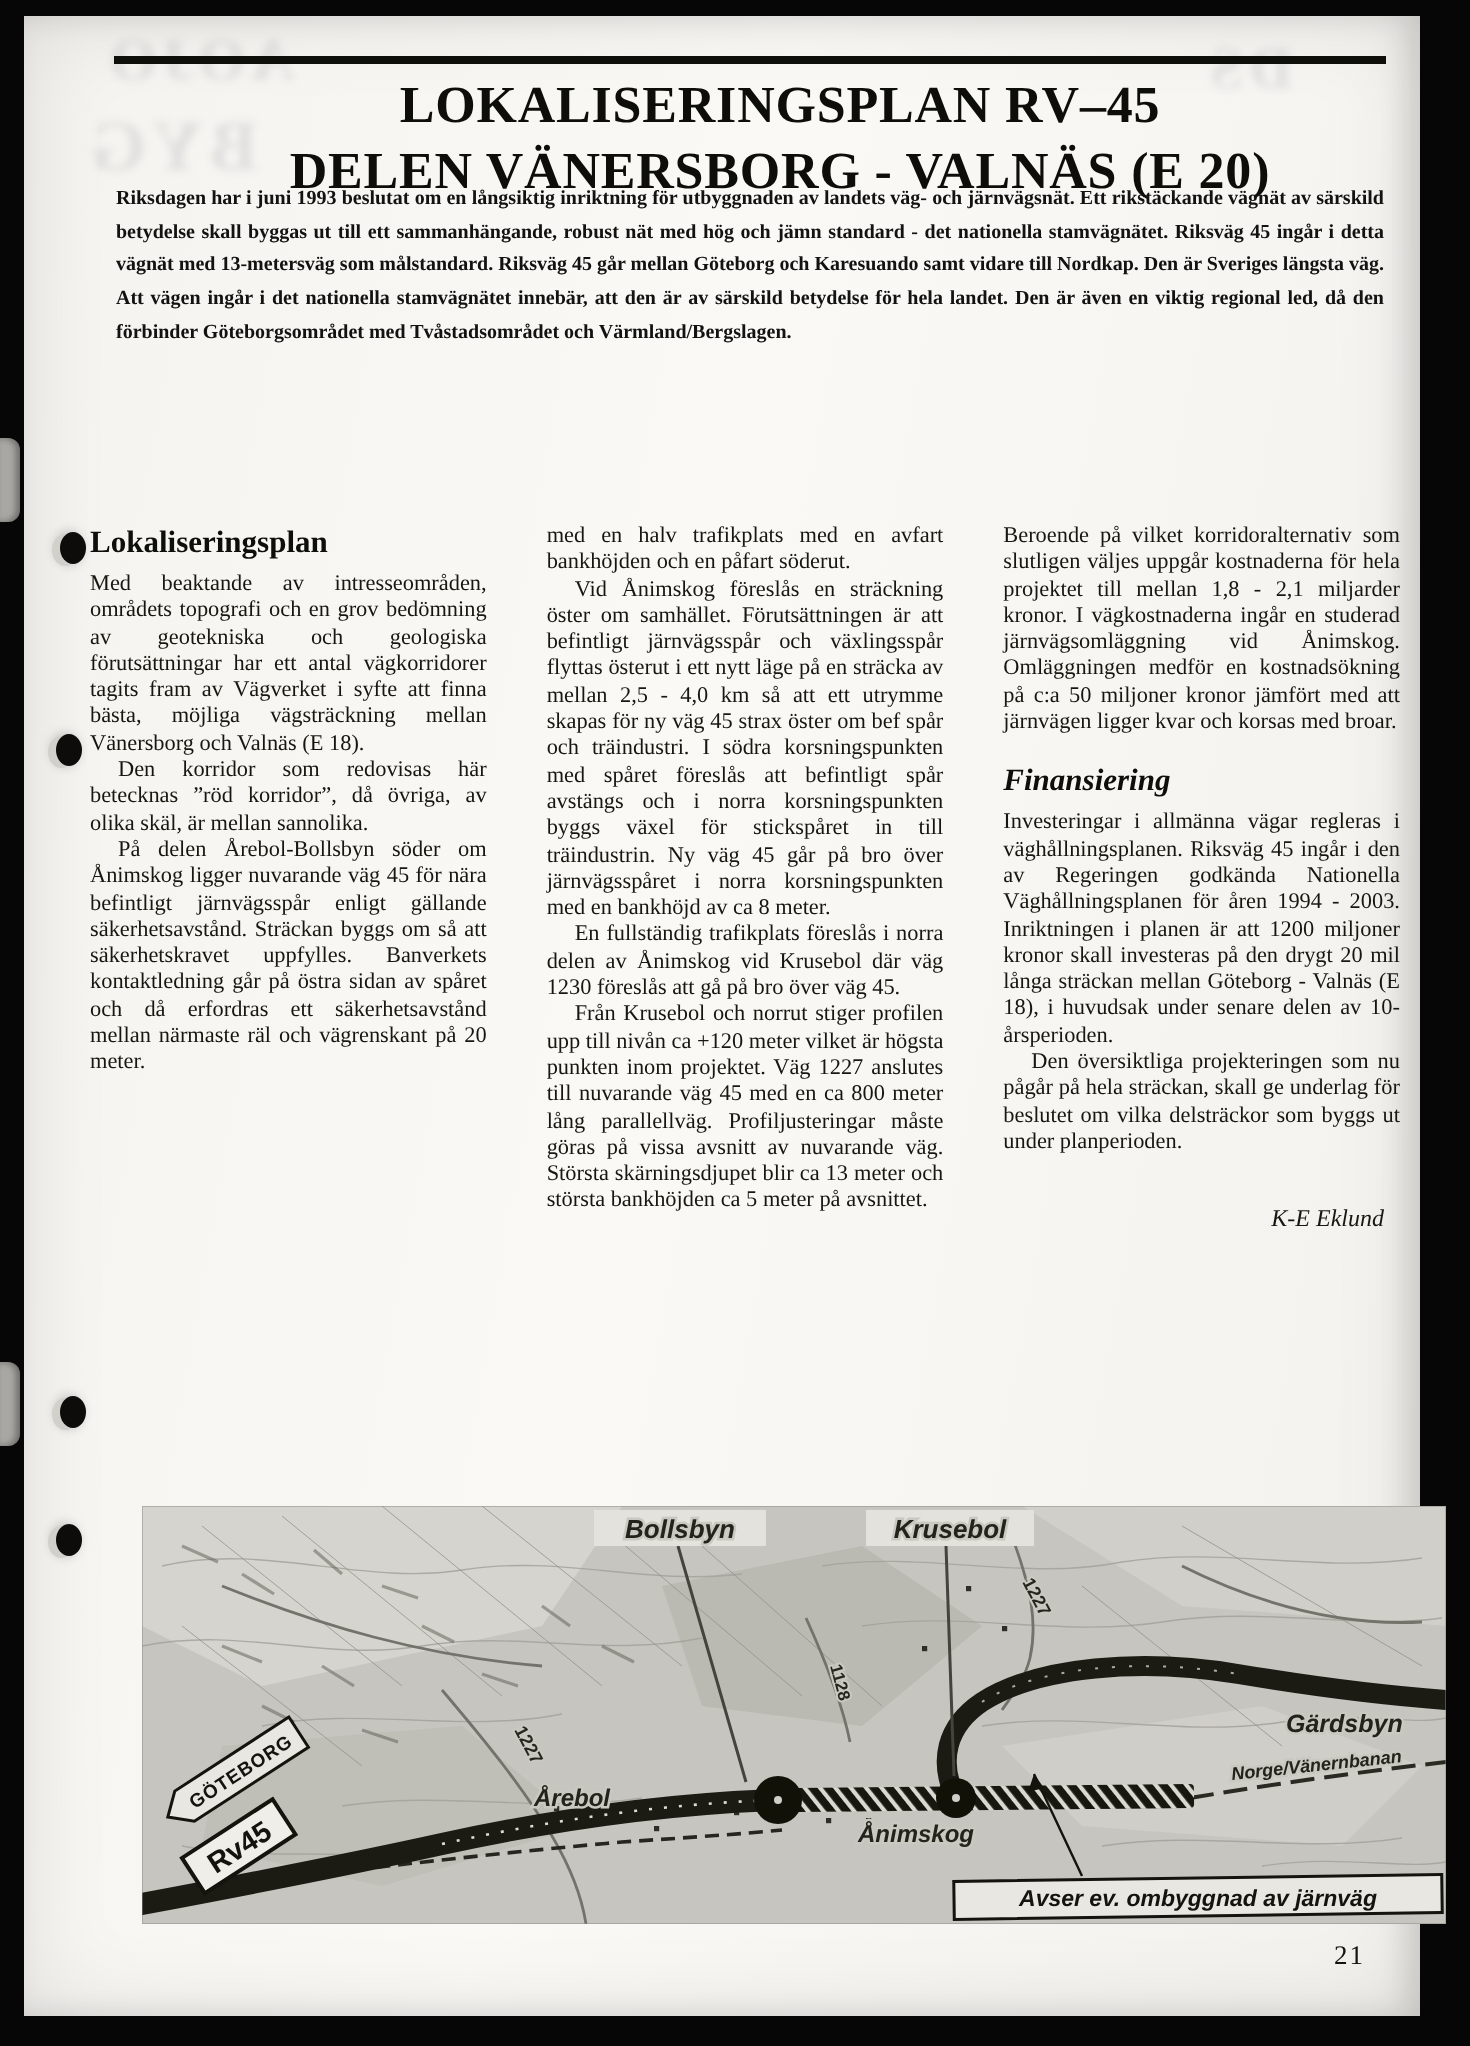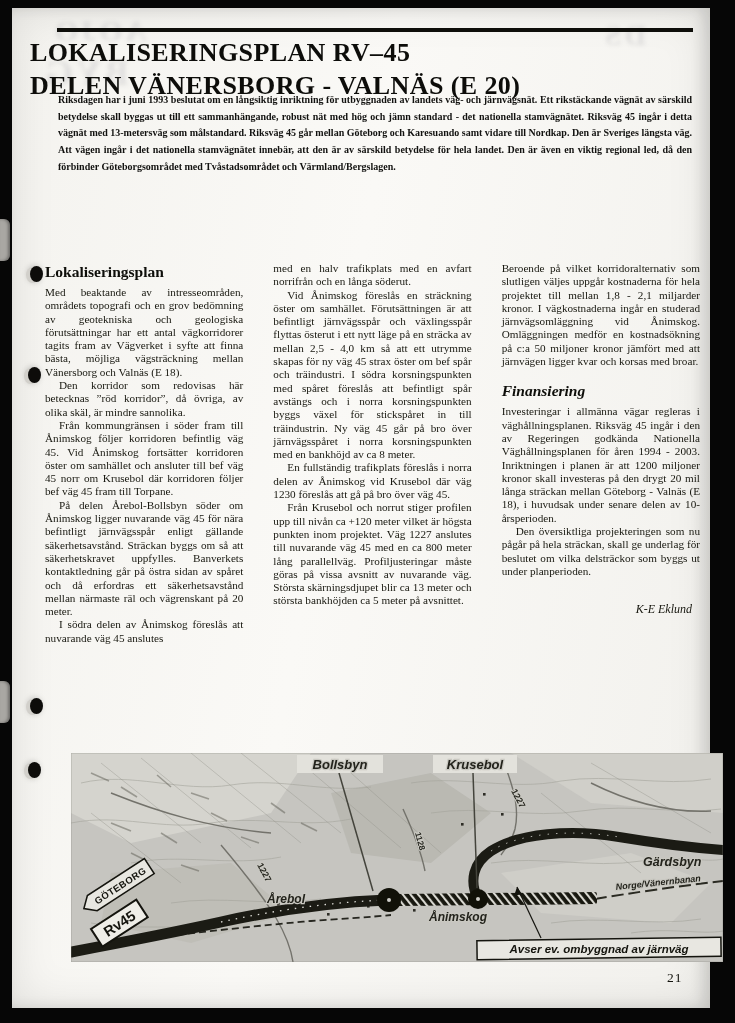--- a/index.html
+++ b/index.html
@@ -9,21 +9,21 @@
   .edge-tab{position:absolute;left:0;width:10px;height:42px;background:#a9a7a3;
             border-radius:0 6px 6px 0;box-shadow:inset -2px 0 3px rgba(0,0,0,.35);}
   .page{position:absolute;left:12px;top:8px;width:698px;height:1000px;
         background:linear-gradient(100deg,#f4f3ef 0%,#faf9f6 45%,#f2f1ed 100%);
         box-shadow:inset 0 0 45px rgba(0,0,0,.10), inset -7px 0 14px rgba(0,0,0,.12);}
   .hole{position:absolute;width:13px;height:16px;background:#0d0c0a;border-radius:50%;
         box-shadow:-4px 1px 0 0 #d2d0cb, -2px 0 6px rgba(0,0,0,.25);}
   .ghost{position:absolute;color:rgba(40,40,60,.10);font-weight:bold;
          filter:blur(2px);transform:scaleX(-1);letter-spacing:3px;user-select:none;}
   .title-rule{position:absolute;left:45px;top:20px;width:636px;height:4px;background:#0e0e0a;}
-  .title{position:absolute;left:18px;top:28px;width:666px;
+  .title{position:absolute;left:45px;top:28px;width:666px;text-align:center;
          font-weight:bold;font-size:26px;line-height:33px;color:#0d0d0a;letter-spacing:.4px;}
   .intro{position:absolute;left:46px;top:84px;width:634px;font-weight:bold;
          font-size:10px;line-height:16.7px;text-align:justify;color:#121210;}
   .cols{position:absolute;left:33px;top:254px;width:655px;height:496px;
         display:flex;gap:30px;overflow:hidden;justify-content:space-between;}
   .col{flex:1 1 0;font-size:11.2px;line-height:13.3px;text-align:justify;color:#17170f;}
   .col p{margin:0;}
   .col p.ind{text-indent:14px;}
   .col h3{margin:0 0 5px 0;font-size:15.5px;line-height:19px;color:#0e0e0a;}
   .col h3.second{margin-top:13px;font-style:italic;}
@@ -54,27 +54,25 @@
     <div>LOKALISERINGSPLAN RV–45</div>
     <div>DELEN VÄNERSBORG - VALNÄS (E 20)</div>
   </div>
 
   <div class="intro">Riksdagen har i juni 1993 beslutat om en långsiktig inriktning för utbyggnaden av landets väg- och järnvägsnät. Ett rikstäckande vägnät av särskild betydelse skall byggas ut till ett sammanhängande, robust nät med hög och jämn standard - det nationella stamvägnätet. Riksväg 45 ingår i detta vägnät med 13-metersväg som målstandard. Riksväg 45 går mellan Göteborg och Karesuando samt vidare till Nordkap. Den är Sveriges längsta väg. Att vägen ingår i det nationella stamvägnätet innebär, att den är av särskild betydelse för hela landet. Den är även en viktig regional led, då den förbinder Göteborgsområdet med Tvåstadsområdet och Värmland/Bergslagen.</div>
 
   <div class="cols">
     <div class="col">
       <h3>Lokaliseringsplan</h3>
       <p>Med beaktande av intresseområden, områdets topografi och en grov bedömning av geotekniska och geologiska förutsättningar har ett antal vägkorridorer tagits fram av Vägverket i syfte att finna bästa, möjliga vägsträckning mellan Vänersborg och Valnäs (E 18).</p>
-      <p class="ind">Den korridor som redovisas här betecknas ”röd korridor”, då övriga, av olika skäl, är mindre sannolika.</p>
-      <p class="ind">Från kommungränsen i söder fram till Ånimskog följer korridoren befintlig väg 45. Vid Ånimskog fortsätter korridoren öster om samhället och ansluter till bef väg 45 norr om Krusebol där korridoren följer bef väg 45 fram till Torpane.</p>
+      <p class="ind">Den korridor som redovisas här betecknas ”röd korridor”, då övriga, av olika skäl, är mellan sannolika.</p>
       <p class="ind">På delen Årebol-Bollsbyn söder om Ånimskog ligger nuvarande väg 45 för nära befintligt järnvägsspår enligt gällande säkerhetsavstånd. Sträckan byggs om så att säkerhetskravet uppfylles. Banverkets kontaktledning går på östra sidan av spåret och då erfordras ett säkerhetsavstånd mellan närmaste räl och vägrenskant på 20 meter.</p>
-      <p class="ind">I södra delen av Ånimskog föreslås att nuvarande väg 45 anslutes</p>
     </div>
     <div class="col">
-      <p>med en halv trafikplats med en avfart norrifrån och en långa söderut.</p>
+      <p>med en halv trafikplats med en avfart bankhöjden och en påfart söderut.</p>
       <p class="ind">Vid Ånimskog föreslås en sträckning öster om samhället. Förutsättningen är att befintligt järnvägsspår och växlingsspår flyttas österut i ett nytt läge på en sträcka av mellan 2,5 - 4,0 km så att ett utrymme skapas för ny väg 45 strax öster om bef spår och träindustri. I södra korsningspunkten med spåret föreslås att befintligt spår avstängs och i norra korsningspunkten byggs växel för stickspåret in till träindustrin. Ny väg 45 går på bro över järnvägsspåret i norra korsningspunkten med en bankhöjd av ca 8 meter.</p>
       <p class="ind">En fullständig trafikplats föreslås i norra delen av Ånimskog vid Krusebol där väg 1230 föreslås att gå på bro över väg 45.</p>
       <p class="ind">Från Krusebol och norrut stiger profilen upp till nivån ca +120 meter vilket är högsta punkten inom projektet. Väg 1227 anslutes till nuvarande väg 45 med en ca 800 meter lång parallellväg. Profiljusteringar måste göras på vissa avsnitt av nuvarande väg. Största skärningsdjupet blir ca 13 meter och största bankhöjden ca 5 meter på avsnittet.</p>
     </div>
     <div class="col">
       <p>Beroende på vilket korridoralternativ som slutligen väljes uppgår kostnaderna för hela projektet till mellan 1,8 - 2,1 miljarder kronor. I vägkostnaderna ingår en studerad järnvägsomläggning vid Ånimskog. Omläggningen medför en kostnadsökning på c:a 50 miljoner kronor jämfört med att järnvägen ligger kvar och korsas med broar.</p>
       <h3 class="second">Finansiering</h3>
       <p>Investeringar i allmänna vägar regleras i väghållningsplanen. Riksväg 45 ingår i den av Regeringen godkända Nationella Väghållningsplanen för åren 1994 - 2003. Inriktningen i planen är att 1200 miljoner kronor skall investeras på den drygt 20 mil långa sträckan mellan Göteborg - Valnäs (E 18), i huvudsak under senare delen av 10-årsperioden.</p>
       <p class="ind">Den översiktliga projekteringen som nu pågår på hela sträckan, skall ge underlag för beslutet om vilka delsträckor som byggs ut under planperioden.</p>
       <div class="sig">K-E Eklund</div>

